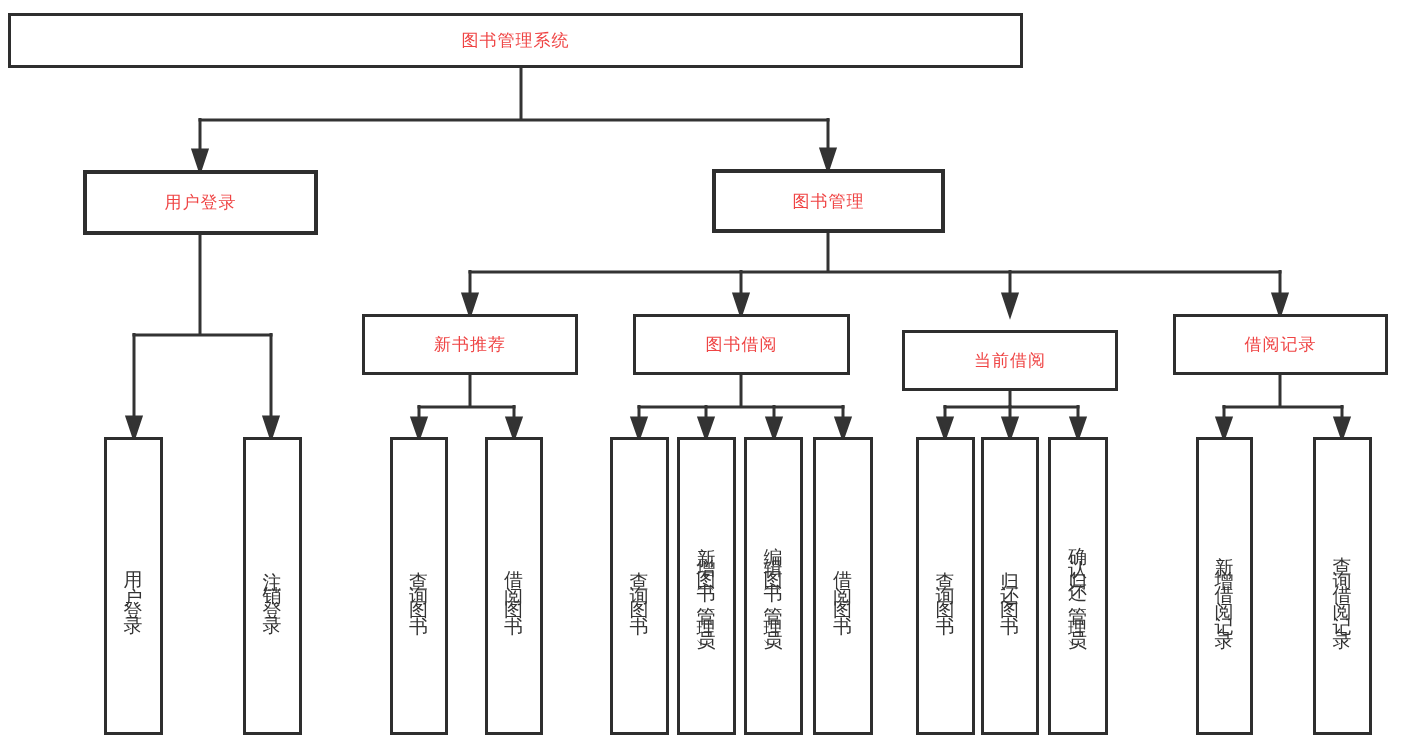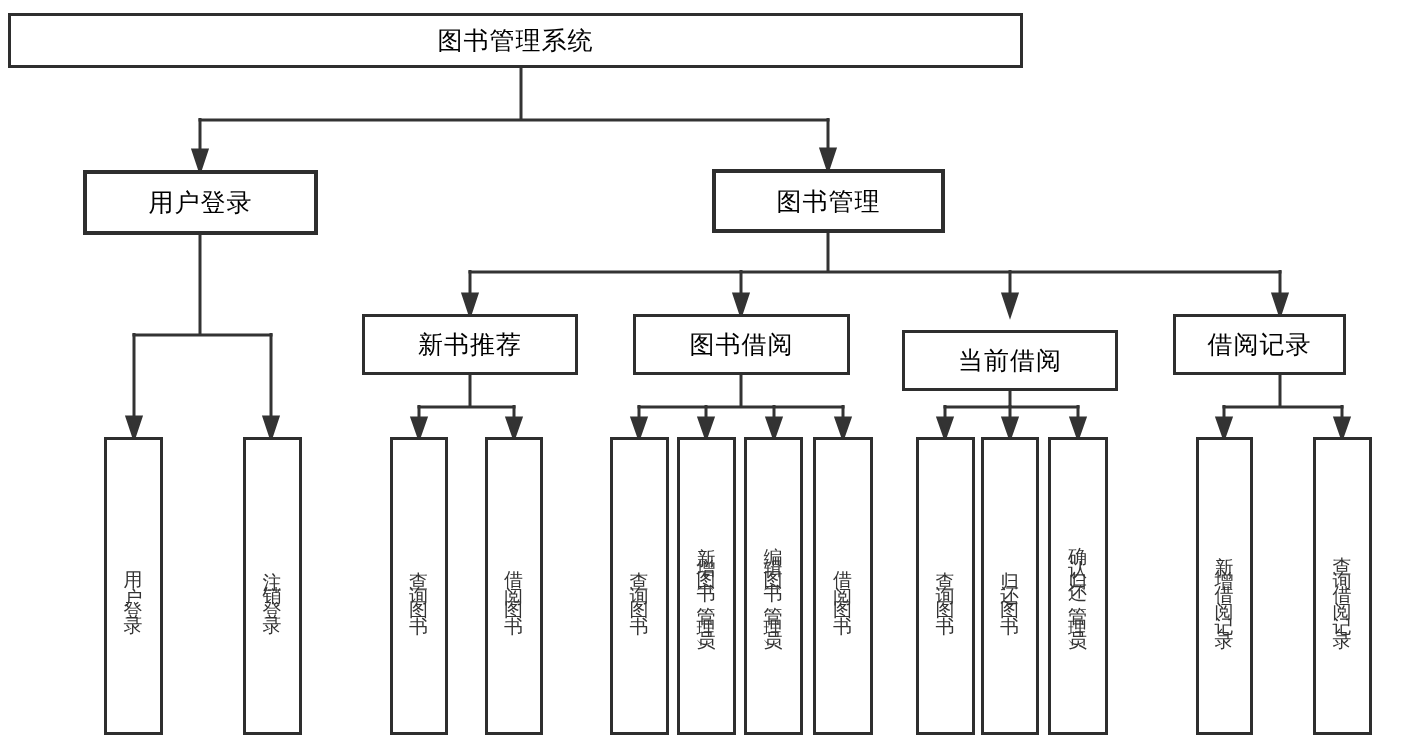--- a/index.html
+++ b/index.html
@@ -22,22 +22,22 @@
     position: absolute;
     background: #ffffff;
     border: 3px solid #2e2e2e;
     display: flex;
     align-items: center;
     justify-content: center;
     z-index: 2;
   }
   .hbox.lvl2 { border-width: 4px; }
   .hbox span {
-    font-size: 25px;
-    color: #000000;
+    font-size: 17px;
+    color: #ef4444;
     letter-spacing: 1px;
     white-space: nowrap;
   }
   .vbox {
     position: absolute;
     top: 437px;
     height: 298px;
     background: #ffffff;
     border: 3px solid #2e2e2e;
     display: flex;
@@ -158,21 +158,21 @@
 
   <div class="hbox lvl2" style="left:712px; top:169px; width:233px; height:64px;">
     <span>图书管理</span>
   </div>
   <div class="hbox" style="left:633px; top:314px; width:217px; height:61px;">
     <span>图书借阅</span>
   </div>
   <div class="hbox" style="left:902px; top:330px; width:216px; height:61px;">
     <span>当前借阅</span>
   </div>
-  <div class="hbox" style="left:1173px; top:314px; width:173px; height:61px;">
+  <div class="hbox" style="left:1173px; top:314px; width:215px; height:61px;">
     <span>借阅记录</span>
   </div>
 
   <div class="vbox" style="left:104px; width:59px;">
     <span class="v-text" style="letter-spacing: 15px;">用户登录</span>
   </div>
   <div class="vbox" style="left:243px; width:59px;">
     <span class="v-text" style="letter-spacing: 15px;">注销登录</span>
   </div>
 

